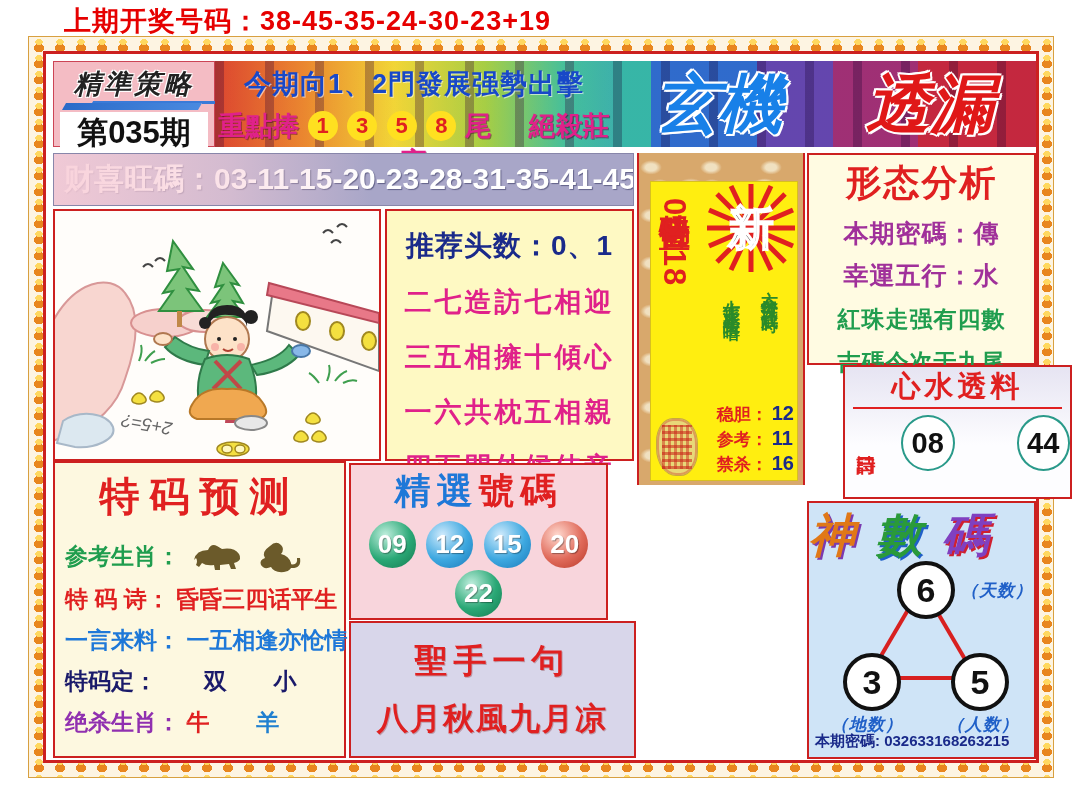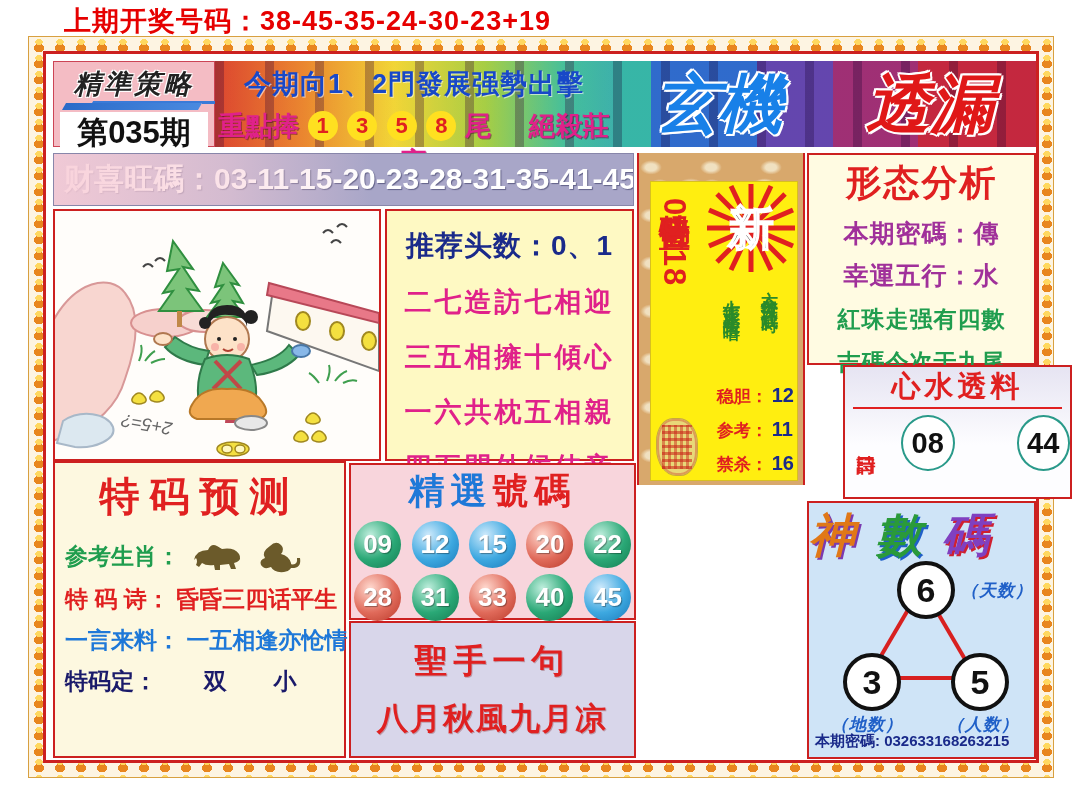--- a/index.html
+++ b/index.html
@@ -65,21 +65,21 @@
                radial-gradient(16px 10px at 40% 80%,#eed8b0 30%,rgba(0,0,0,0) 60%),
                #d8a86c;background-size:60px 48px,74px 56px,52px 40px;border-left:2px solid #cc2020;border-right:2px solid #cc2020;}
   .banner{position:absolute;left:11px;top:28px;width:146px;height:298px;background:#ffee10;border:1px solid #d8c020;}
   .v-title{position:absolute;left:2px;top:8px;height:280px;writing-mode:vertical-rl;text-orientation:mixed;
     font-size:31px;font-weight:900;color:#e02020;letter-spacing:2px;}
   .starburst{position:absolute;right:0px;top:0px;width:92px;height:92px;}
   .v-green{position:absolute;writing-mode:vertical-rl;font-size:17px;font-weight:bold;color:#2a8a2a;letter-spacing:4px;}
   .vg1{right:16px;top:96px;}
   .vg2{right:54px;top:104px;}
   .b-rows{position:absolute;right:3px;bottom:4px;text-align:left;}
-  .b-row{margin-top:10px;}
+  .b-row{margin-top:1px;}
   .b-row .lab{font-size:17px;font-weight:900;color:#e02020;}
   .b-row .val{font-size:20px;font-weight:900;color:#1a2a8a;margin-left:4px;}
   .stamp{position:absolute;left:5px;bottom:4px;width:40px;height:56px;background:#e8d878;border-radius:40% 45% 42% 48%;
     border:1px solid #c8a840;box-shadow:inset 0 0 0 2px rgba(200,40,30,.35);}
   .stamp::after{content:"";position:absolute;inset:6px 5px;background:
     repeating-linear-gradient(0deg,rgba(200,30,20,.55) 0 3px,rgba(0,0,0,0) 3px 7px),
     repeating-linear-gradient(90deg,rgba(200,30,20,.45) 0 3px,rgba(0,0,0,0) 3px 6px);}
 
   
   .pattern{left:761px;top:99px;width:229px;height:212px;background:#fffbe2;border:2px solid #cc2020;text-align:center;}
@@ -112,21 +112,21 @@
   
   .forecast{left:7px;top:407px;width:293px;height:297px;background:#fdf8e0;border:2px solid #cc2020;}
   .forecast .title{text-align:center;font-size:40px;font-weight:900;color:#e02020;letter-spacing:10px;margin-top:6px;}
   .f-row{margin:10px 0 0 10px;font-size:23px;font-weight:900;white-space:nowrap;}
   .f-green{color:#1f9d4e;} .f-red{color:#e02020;} .f-blue{color:#1e78d8;} .f-navy{color:#1a1a6a;}
   .f-orange{color:#f0a020;} .f-purple{color:#9030b0;} .f-sky{color:#2080d0;}
   .gap{display:inline-block;width:34px;}
   .animals{display:inline-block;vertical-align:-10px;}
 
   
-  .precision{left:303px;top:409px;width:287px;height:157px;background:#f8d5dc;border:2px solid #cc2020;text-align:center;}
+  .precision{left:303px;top:409px;width:259px;height:157px;background:#f8d5dc;border:2px solid #cc2020;text-align:center;}
   .precision .title{font-size:36px;font-weight:900;letter-spacing:6px;margin-top:2px;}
   .balls{margin-top:4px;}
   .ball{display:inline-block;width:47px;height:47px;border-radius:50%;margin:1px 3px;line-height:47px;
     font-size:26px;font-weight:900;color:#fff;text-shadow:1px 1px 1px rgba(0,0,0,.35);}
   .ball[data-color="green"]{background:radial-gradient(circle at 35% 30%,#bfeedd,#2aa876 55%,#157a50);}
   .ball[data-color="blue"]{background:radial-gradient(circle at 35% 30%,#cfeafc,#3da8e0 55%,#1a78b8);}
   .ball[data-color="red"]{background:radial-gradient(circle at 35% 30%,#ffd9cf,#e06a5a 55%,#b83828);}
 
   
   .saint{left:303px;top:567px;width:287px;height:137px;background:#d8d6ea;border:2px solid #cc2020;text-align:center;}
@@ -343,20 +343,26 @@
           <span class="f-blue">一言来料：</span>
           <span class="f-blue">一五相逢亦怆情</span>
         </div>
         <div class="f-row">
           <span class="f-navy">特码定：</span>
           <span class="gap"></span>
           <span class="f-navy">双</span>
           <span class="gap"></span>
           <span class="f-navy">小</span>
         </div>
+        <div class="f-row">
+          <span class="f-purple">绝杀生肖：</span>
+          <span class="f-red">牛</span>
+          <span class="gap"></span>
+          <span class="f-sky">羊</span>
+        </div>
       </div>
 
       <div class="box precision">
         <div class="title">
           <span style="color:#1e78d8;">精選</span><span style="color:#e02020;">號碼</span>
         </div>
         <div class="balls">
           <span class="ball" data-color="green"><span>09</span></span>
           <span class="ball" data-color="blue"><span>12</span></span>
           <span class="ball" data-color="blue"><span>15</span></span>

